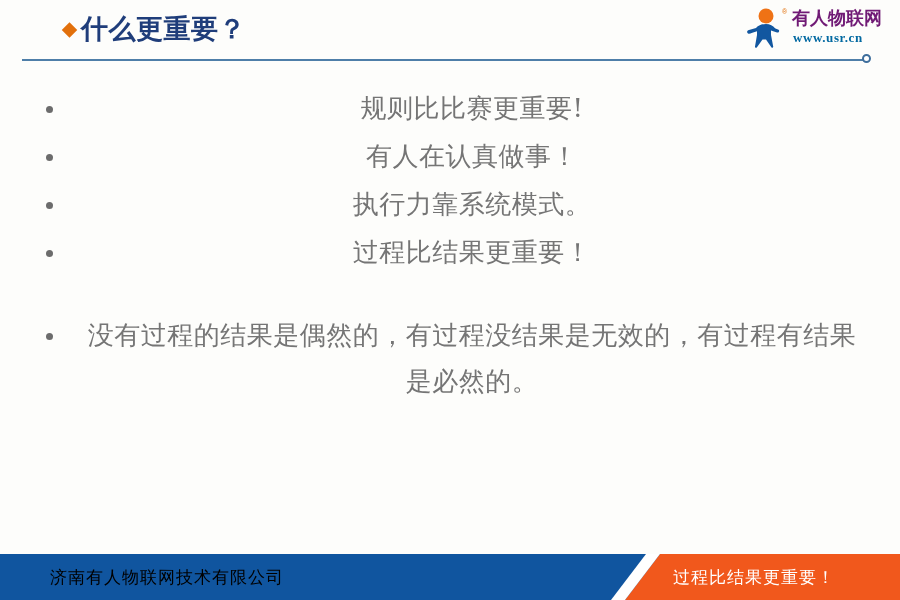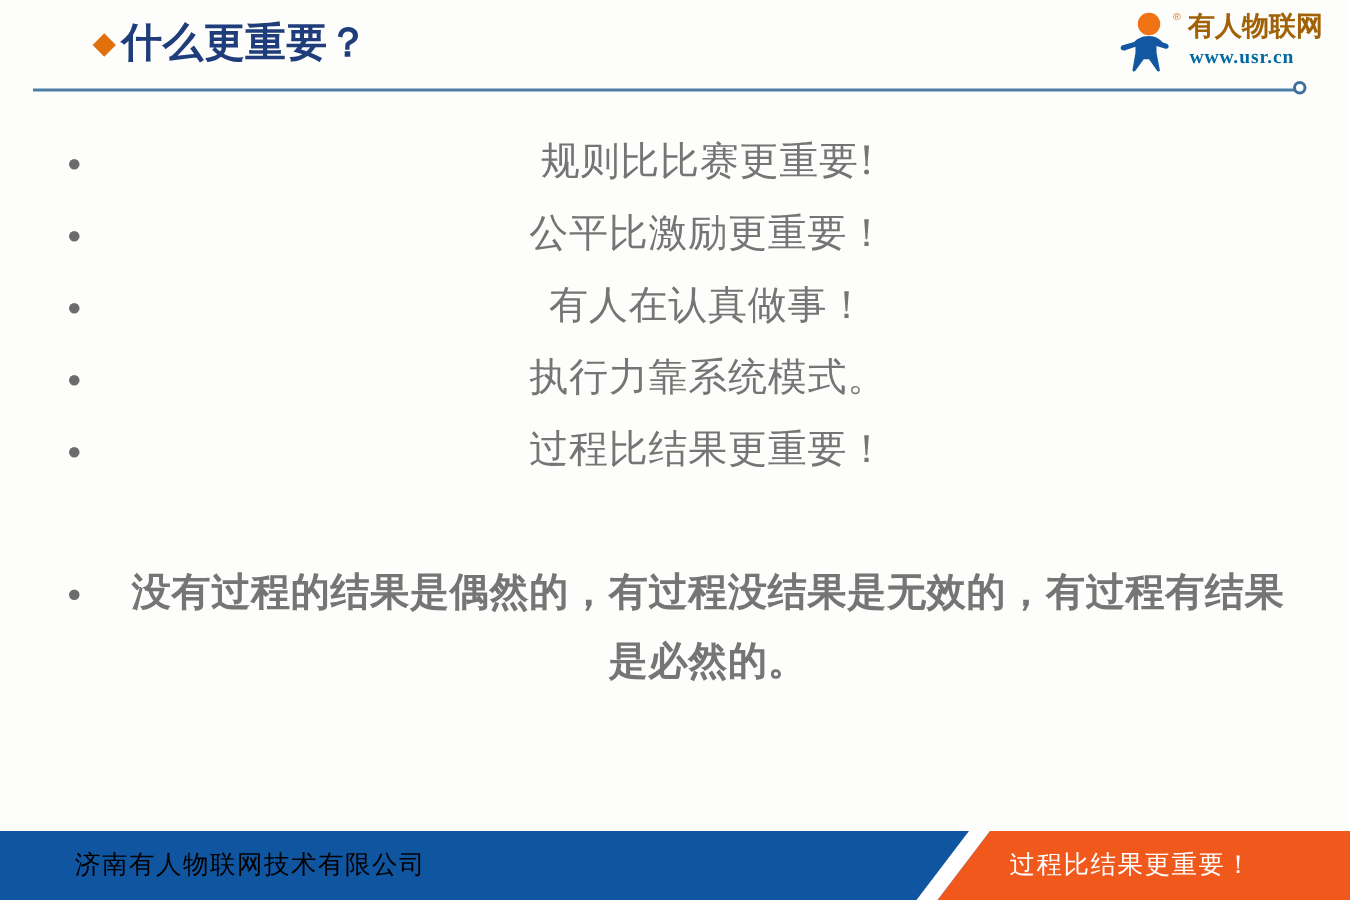--- a/index.html
+++ b/index.html
@@ -96,21 +96,21 @@
     font-family: "Liberation Sans", sans-serif;
   }
   .logo-cn {
     position: absolute;
     left: 46px;
     top: 1px;
     font-family: "DejaVu Sans", "Liberation Sans", sans-serif;
     font-weight: bold;
     font-size: 18px;
     line-height: 21px;
-    color: #a16207;
+    color: #701a75;
     letter-spacing: 0px;
     white-space: nowrap;
   }
   .logo-url {
     position: absolute;
     left: 47px;
     top: 24px;
     font-family: Liberation Serif, serif;
     font-weight: bold;
     font-size: 13px;
@@ -141,22 +141,21 @@
   .bullet-row .dot {
     position: absolute;
     left: 10px;
     top: 22px;
     width: 7px;
     height: 7px;
     border-radius: 50%;
     background: #6C6C6C;
   }
   .bullet-row.spaced {
-    margin-top: 48px;
-    font-weight: bold;
+    margin-top: 36px;
   }
   .bullet-row.wrap {
     line-height: 46px;
   }
   .bullet-row.wrap .dot {
     top: 21px;
   }
   .bullet-text {
     display: block;
   }
@@ -247,24 +246,20 @@
   <div class="header-rule"></div>
   <div class="header-rule-dot"></div>
 
   <div class="body-list">
     <div class="bullet-row">
       <span class="dot"></span>
       <span class="bullet-text">规则比比赛更重要!</span>
     </div>
     <div class="bullet-row">
       <span class="dot"></span>
-      <span class="bullet-text">公平比激励更重要！</span>
-    </div>
-    <div class="bullet-row">
-      <span class="dot"></span>
       <span class="bullet-text">有人在认真做事！</span>
     </div>
     <div class="bullet-row">
       <span class="dot"></span>
       <span class="bullet-text">执行力靠系统模式。</span>
     </div>
     <div class="bullet-row">
       <span class="dot"></span>
       <span class="bullet-text">过程比结果更重要！</span>
     </div>

